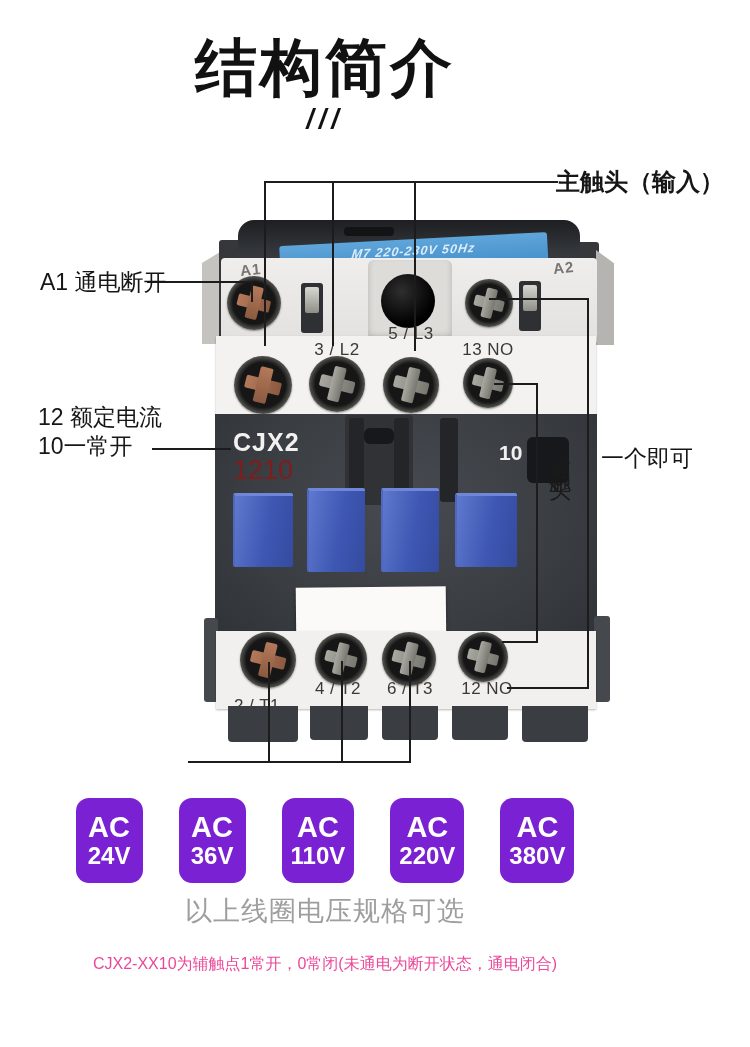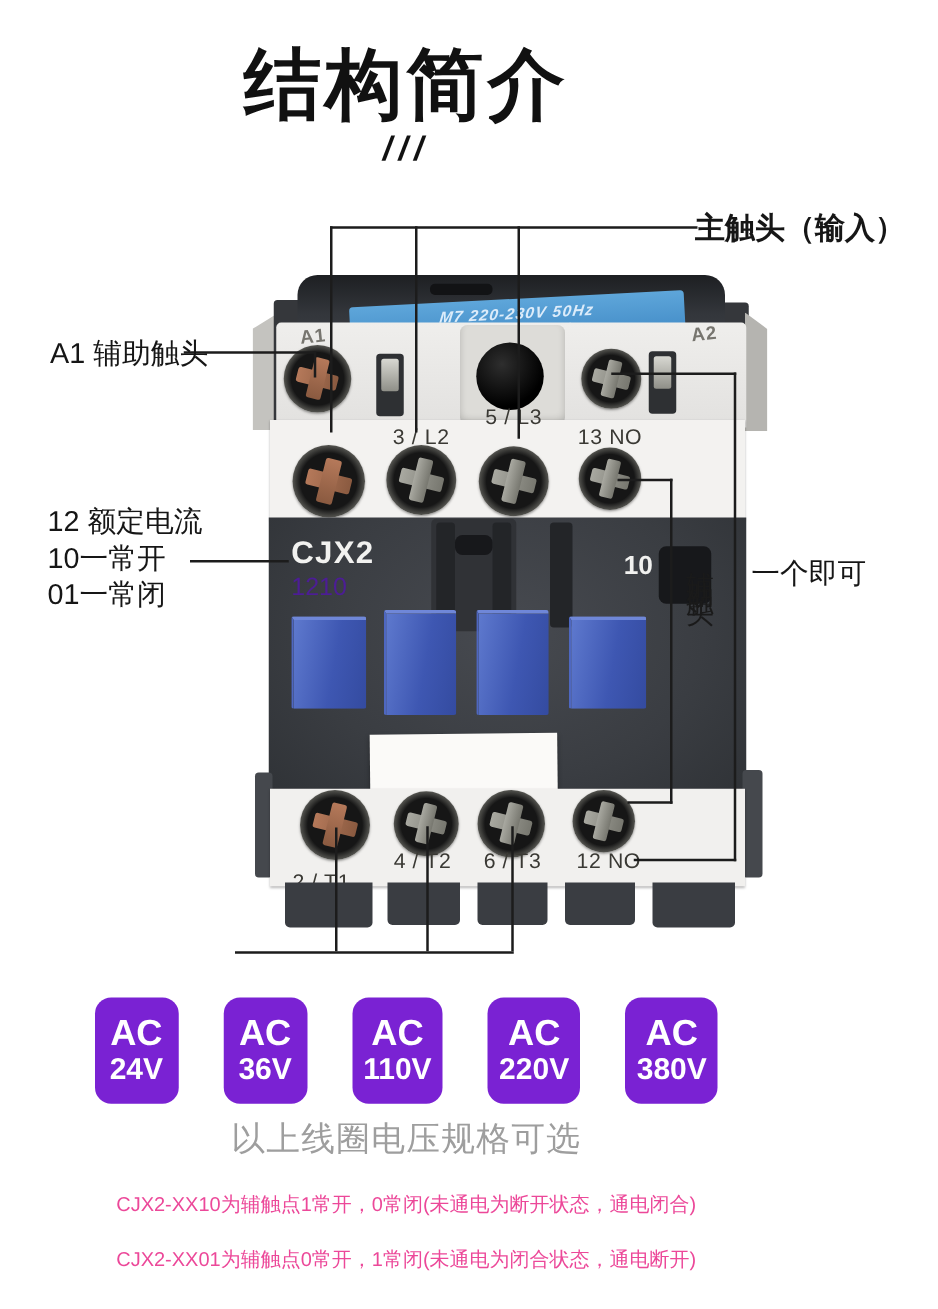--- a/index.html
+++ b/index.html
@@ -39,21 +39,21 @@
   .slot { background:#2e3033; border-radius:3px; }
   .slot i { position:absolute; left:4px; top:4px; width:14px; height:26px; display:block;
     background:linear-gradient(180deg,#d8d8d2,#8f8f88); border-radius:2px; }
   .housing { background:#dddcd8; border-radius:6px; box-shadow:inset 0 -4px 6px rgba(0,0,0,.18); }
   .hole { border-radius:50%; background:radial-gradient(circle at 38% 32%, #2e2e2e 0%, #000 68%); }
   .strip { background:#f3f2f0; box-shadow:0 1px 2px rgba(0,0,0,.28); }
   .tlabel { position:absolute; width:70px; text-align:center; font-size:17px;
     color:#3736310; color:#3a3934; font-weight:500; letter-spacing:.5px; white-space:nowrap; }
   .dark-body { background:radial-gradient(ellipse at 50% 38%, #474a50 0%, #3a3d42 58%, #2e3135 100%); }
   .model-1 { font-size:25px; font-weight:800; color:#f2f2f0; letter-spacing:1px; line-height:26px; }
-  .model-2 { font-size:20px; font-weight:400; color:#4c1d95; line-height:30px; }
+  .model-2 { font-size:27px; font-weight:400; color:#7f1d1d; line-height:30px; }
   .aux-10 { font-size:21px; font-weight:700; color:#f1f1ef; }
   .cutout { background:#17181b; border-radius:6px; }
   .mech { background:#303236; border-radius:4px; }
   .mech-bar { background:#232528; border-radius:3px; }
   .blue-sq { background:linear-gradient(100deg,#5e79ce 0%,#3e57b2 55%,#344ba0 100%);
     border-top:3px solid #6f87d8; border-left:2px solid #4e67c0; border-radius:2px; }
   .plate { background:#fbfaf8; transform:rotate(-.6deg); box-shadow:0 2px 4px rgba(0,0,0,.35); }
   .foot { background:#3a3d42; border-radius:0 0 4px 4px; }
   .side-clip { background:#35373b; border-radius:3px; }
   .side-post { background:#c4c3bf; }
@@ -184,26 +184,25 @@
     <div class="v-line" style="left:536px;top:383px;height:260px;"></div>
     <div class="h-line" style="left:502px;top:641px;width:36px;"></div>
 
     <div class="h-line" style="left:188px;top:761px;width:223px;"></div>
     <div class="v-line" style="left:268px;top:662px;height:99px;"></div>
     <div class="v-line" style="left:341px;top:661px;height:100px;"></div>
     <div class="v-line" style="left:409px;top:661px;height:100px;"></div>
   </div>
 
   <div class="abs ann bold" style="left:556px;top:166px;">主触头（输入）</div>
-  <div class="abs ann" style="left:40px;top:267px;">A1 辅助触头</div>
+  <div class="abs ann" style="left:40px;top:267px;">A1 通电断开</div>
 
   <div class="abs ann ann-block" style="left:38px;top:403px;">
     <div>12 额定电流</div>
     <div>10一常开</div>
-    <div>01一常闭</div>
   </div>
 
   <div class="abs ann ann-block wide" style="left:601px;top:442px;">
     <div>一个即可</div>
   </div>
 
   <div class="abs vtext" style="left:545px;top:440px;">辅助触头</div>
 
   <div class="abs badge-row">
     <div class="badge" style="background: rgb(122, 34, 211);">
@@ -224,15 +223,14 @@
     </div>
     <div class="badge" style="background: rgb(122, 34, 211);">
       <span class="l1">AC</span>
       <span class="l2">380V</span>
     </div>
   </div>
 
   <div class="abs caption">以上线圈电压规格可选</div>
 
   <div class="abs footnote" style="top:954px;">CJX2-XX10为辅触点1常开，0常闭(未通电为断开状态，通电闭合)</div>
-  <div class="abs footnote" style="top:998px;">CJX2-XX01为辅触点0常开，1常闭(未通电为闭合状态，通电断开)</div>
 
 </div>
 
 </body></html>

